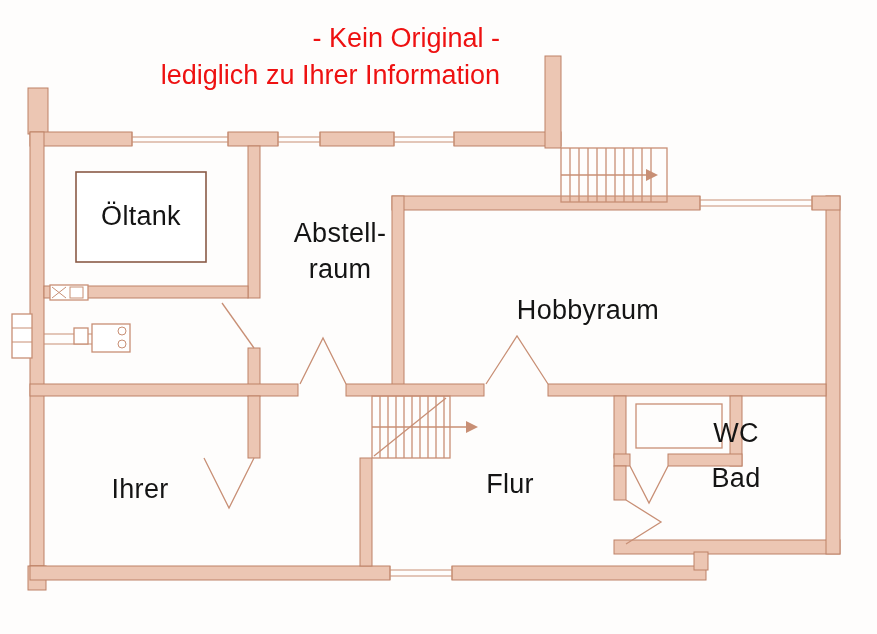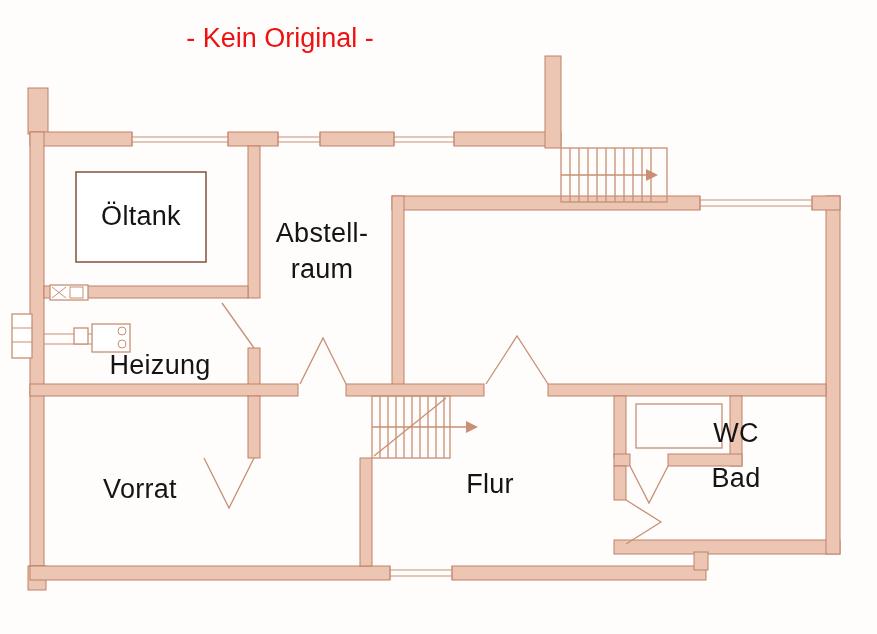--- a/index.html
+++ b/index.html
@@ -3,21 +3,21 @@
 <meta charset="utf-8">
 <style>
   html,body{margin:0;padding:0;background:#fff;}
   .canvas{
     position:relative;width:877px;height:634px;overflow:hidden;
     background:var(--paper,#fefdfc);
     font-family:"Liberation Sans",sans-serif;
   }
   .plan{position:absolute;left:0;top:0;}
   .disclaimer{
-    position:absolute;left:60px;top:20px;width:440px;text-align:center;
+    position:absolute;left:60px;top:20px;width:440px;text-align:right;
     color:var(--disclaimer-red,#ee1111);font-size:27px;line-height:1.38;
   }
   .room-label{
     position:absolute;transform:translate(-50%,-50%);
     color:var(--label-text,#141414);font-size:27px;line-height:1.35;
     white-space:pre-line;text-align:center;letter-spacing:.3px;
   }
   
   .w{fill:var(--wall-fill,#ecc6b3);stroke:var(--wall-stroke,#bd8167);stroke-width:1;}
   .t{fill:none;stroke:var(--line,#c88f75);stroke-width:1.3;}
@@ -167,24 +167,25 @@
 
     <g>
       <rect class="wf" x="12" y="314" width="20" height="44"></rect>
       <line class="t2" x1="12" y1="328" x2="32" y2="328"></line>
       <line class="t2" x1="12" y1="342" x2="32" y2="342"></line>
     </g>
   </svg>
 
   <div class="disclaimer">
     <div>- Kein Original -</div>
+    <div>lediglich zu Ihrer Information</div>
   </div>
 
   <div class="room-label" style="left:141px;top:216px">Öltank</div>
-  <div class="room-label" style="left:322px;top:251px">Abstell-
+  <div class="room-label" style="left:340px;top:251px">Abstell-
 raum</div>
-  <div class="room-label" style="left:160px;top:365px">Heizung</div>
-  <div class="room-label" style="left:140px;top:489px">Vorrat</div>
-  <div class="room-label" style="left:490px;top:484px">Flur</div>
+  <div class="room-label" style="left:588px;top:310px">Hobbyraum</div>
+  <div class="room-label" style="left:140px;top:489px">Ihrer</div>
+  <div class="room-label" style="left:510px;top:484px">Flur</div>
   <div class="room-label" style="left:736px;top:433px">WC</div>
   <div class="room-label" style="left:736px;top:478px">Bad</div>
 
 </div>
 
 </body></html>

